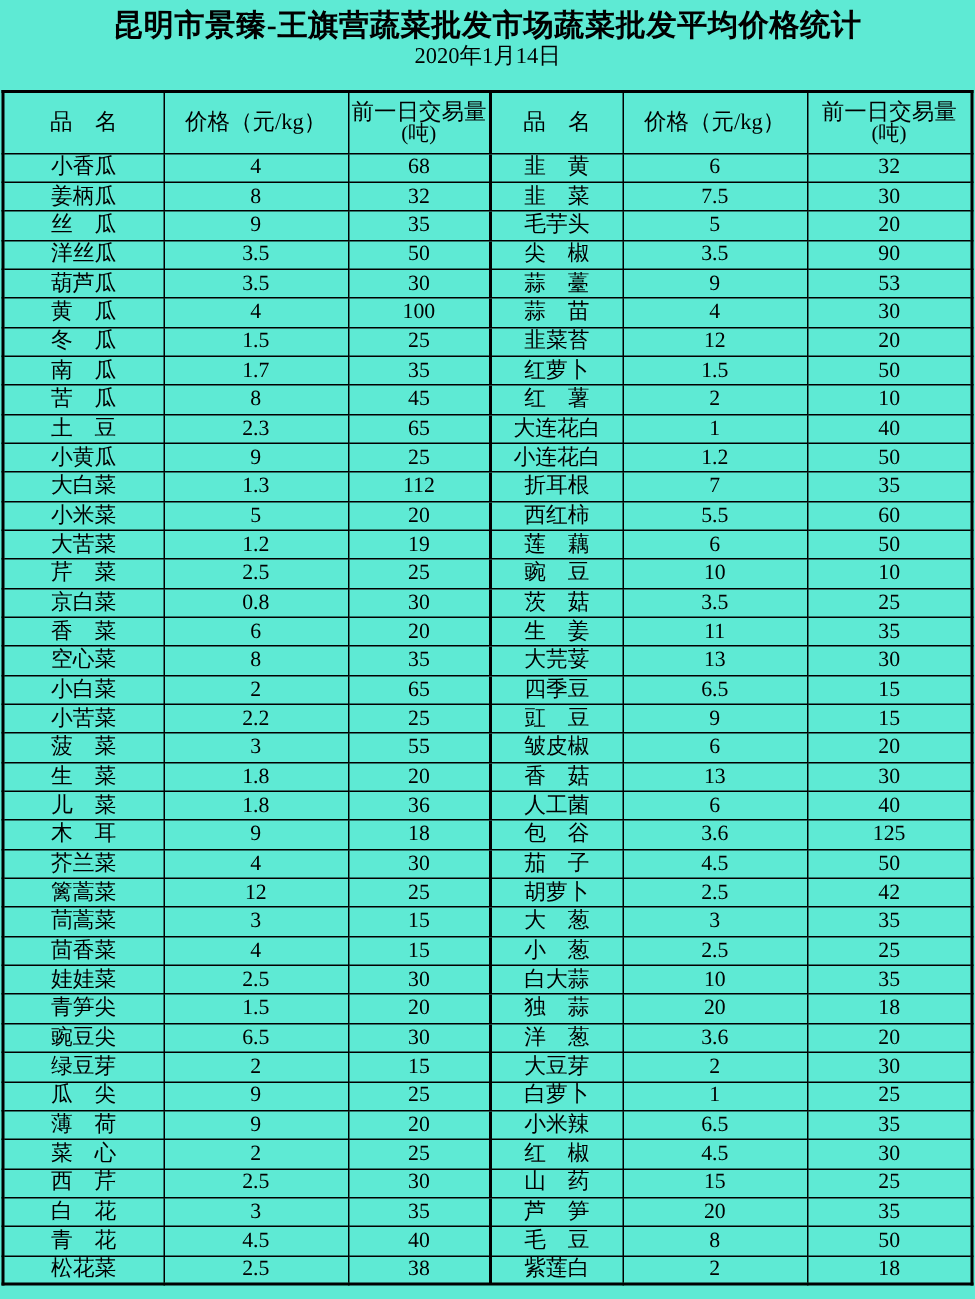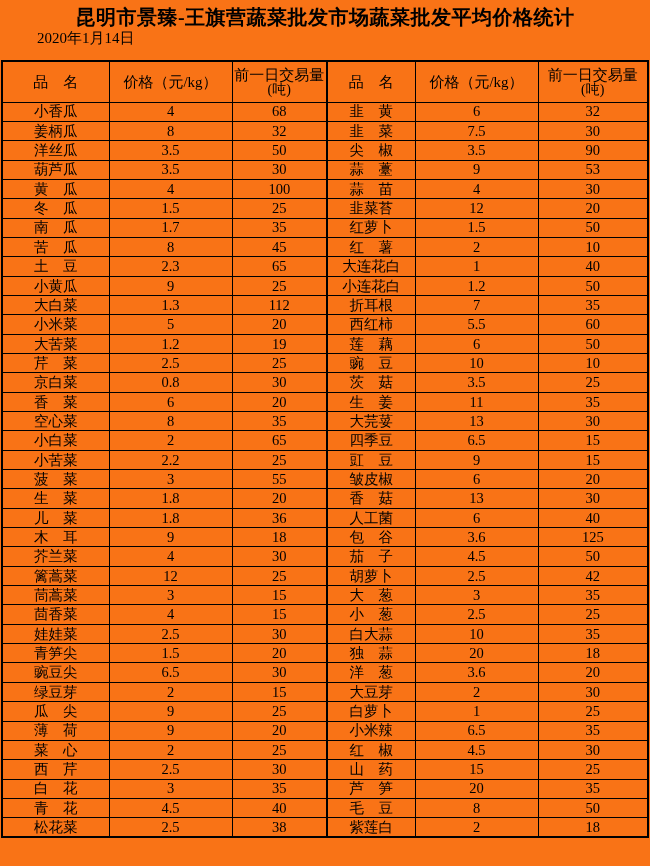--- a/index.html
+++ b/index.html
@@ -1,26 +1,26 @@
 <!DOCTYPE html>
 <html><head>
 <meta charset="utf-8">
 <style>
   html,body{margin:0;padding:0;background:#ffffff;}
   .page{
-    width:650px;height:866px;background:#f97316;color:#000;
+    width:650px;height:866px;background:#5eead4;color:#000;
     font-family:"Liberation Serif","DejaVu Serif",serif;
     overflow:hidden;position:relative;
   }
   .doc-title{
     text-align:center;font-size:20px;font-weight:bold;
     padding-top:5px;line-height:24px;letter-spacing:0.5px;
   }
   .doc-date{
-    text-align:left;font-size:15px;line-height:18px;margin-bottom:1px;margin-left:37px;
+    text-align:center;font-size:15px;line-height:18px;margin-bottom:1px;
   }
   table.price-table{
     border-collapse:collapse;table-layout:fixed;
     width:646px;margin:13px auto;padding-left:48px;
   }
   table.price-table td, table.price-table th{
     border:1px solid #000;
     text-align:center;vertical-align:middle;
     overflow:hidden;white-space:nowrap;
     padding:0;
@@ -78,20 +78,28 @@
         </tr>
         <tr>
           <td class="name-cell">姜柄瓜</td>
           <td class="num-cell">8</td>
           <td class="num-cell grp-divider">32</td>
           <td class="name-cell">韭　菜</td>
           <td class="num-cell">7.5</td>
           <td class="num-cell">30</td>
         </tr>
         <tr>
+          <td class="name-cell">丝　瓜</td>
+          <td class="num-cell">9</td>
+          <td class="num-cell grp-divider">35</td>
+          <td class="name-cell">毛芋头</td>
+          <td class="num-cell">5</td>
+          <td class="num-cell">20</td>
+        </tr>
+        <tr>
           <td class="name-cell">洋丝瓜</td>
           <td class="num-cell">3.5</td>
           <td class="num-cell grp-divider">50</td>
           <td class="name-cell">尖　椒</td>
           <td class="num-cell">3.5</td>
           <td class="num-cell">90</td>
         </tr>
         <tr>
           <td class="name-cell">葫芦瓜</td>
           <td class="num-cell">3.5</td>

